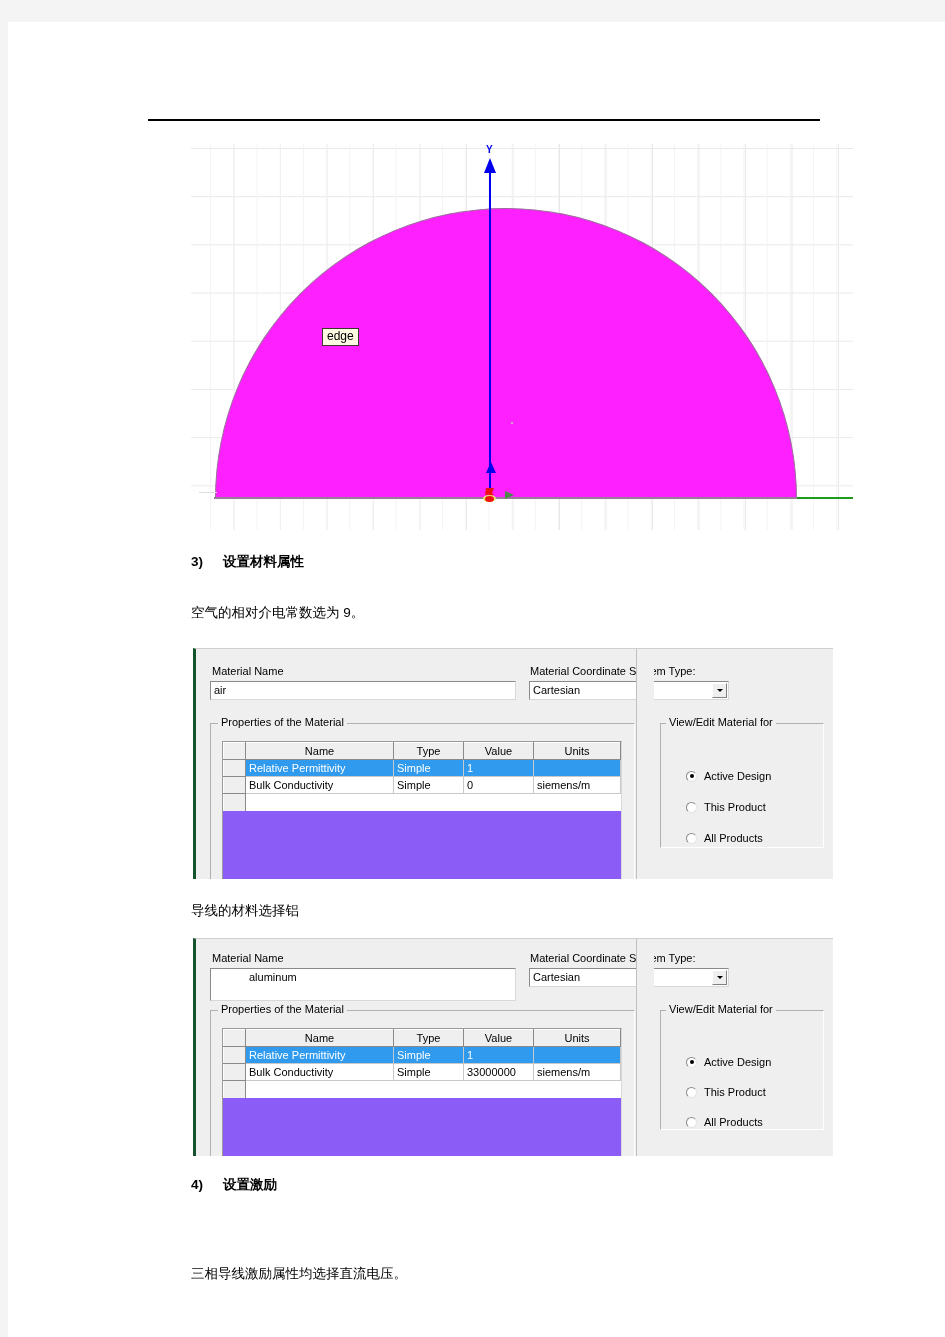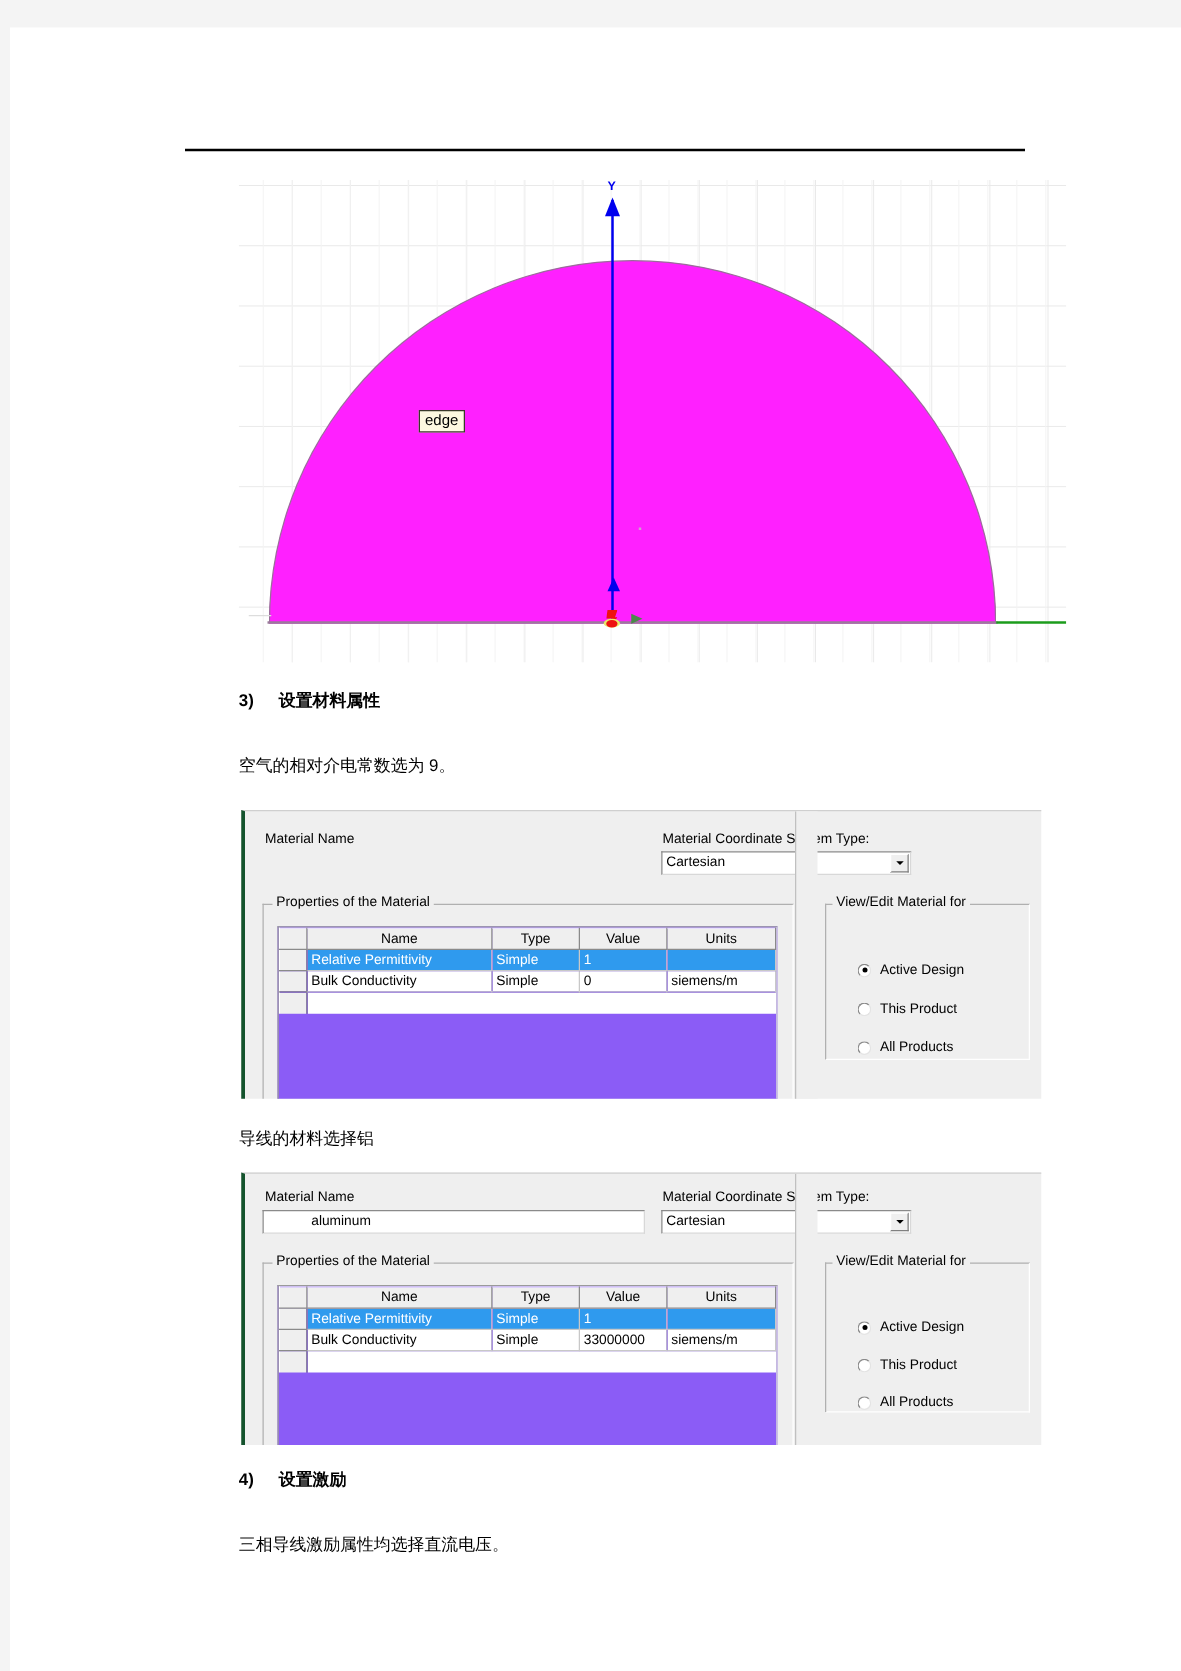--- a/index.html
+++ b/index.html
@@ -143,21 +143,21 @@
   .x-arrow-green {
     position: absolute;
     left: 314px; top: 347px;
     width: 0; height: 0;
     border-top: 4px solid transparent;
     border-bottom: 4px solid transparent;
     border-left: 9px solid #4a8a4a;
   }
   .edge-tooltip {
     position: absolute;
-    left: 144px; top: 184px;
+    left: 131px; top: 184px;
     background: #fdf8e0;
     border: 1px solid #3a3a2a;
     padding: 0px 4px 1px 4px;
     font: 12px "Liberation Sans", sans-serif;
     color: #000000;
     line-height: 15px;
   }
   .tiny-dot {
     position: absolute;
     left: 320px; top: 278px;
@@ -369,20 +369,21 @@
       <div class="edge-tooltip">edge</div>
     </div>
 
     <div class="txt" style="left:183px; top:530px;">
       <span class="heading-num">3)</span><span class="heading-txt">设置材料属性</span>
     </div>
     <div class="txt para" style="left:183px; top:582px;">空气的相对介电常数选为 9。</div>
 
     <div class="dlg" style="left:185px; top:626px; width:640px; height:231px;">
       <div class="dlg-label" style="left:16px; top:16px;">Material Name</div>
+      <div class="dlg-input" style="left:14px; top:32px; width:306px; height:19px;">air</div>
 
       <div class="dlg-label" style="left:334px; top:16px;">Material Coordinate System Type:</div>
       <div class="dlg-combo" style="left:333px; top:32px; width:200px; height:19px;">
         <span>Cartesian</span>
         <span class="combo-btn"></span>
       </div>
 
       <div class="groupbox" style="left:14px; top:74px; width:425px; height:165px;"></div>
       <div class="groupbox-title" style="left:22px; top:67px;">Properties of the Material</div>
 
@@ -441,21 +442,21 @@
       <div class="radio-row" style="left:490px; top:172px;">
         <span class="radio"></span>
         <span>All Products</span>
       </div>
     </div>
 
     <div class="txt para" style="left:183px; top:880px;">导线的材料选择铝</div>
 
     <div class="dlg" style="left:185px; top:916px; width:640px; height:218px;">
       <div class="dlg-label" style="left:16px; top:13px;">Material Name</div>
-      <div class="dlg-input" style="left:14px; top:29px; width:306px; height:19px;padding-left:38px;">aluminum</div>
+      <div class="dlg-input" style="left:14px; top:29px; width:306px; height:33px;padding-left:38px;">aluminum</div>
 
       <div class="dlg-label" style="left:334px; top:13px;">Material Coordinate System Type:</div>
       <div class="dlg-combo" style="left:333px; top:29px; width:200px; height:19px;">
         <span>Cartesian</span>
         <span class="combo-btn"></span>
       </div>
 
       <div class="groupbox" style="left:14px; top:71px; width:425px; height:158px;"></div>
       <div class="groupbox-title" style="left:22px; top:64px;">Properties of the Material</div>
 
@@ -513,16 +514,16 @@
       </div>
       <div class="radio-row" style="left:490px; top:166px;">
         <span class="radio"></span>
         <span>All Products</span>
       </div>
     </div>
 
     <div class="txt" style="left:183px; top:1153px;">
       <span class="heading-num">4)</span><span class="heading-txt">设置激励</span>
     </div>
-    <div class="txt para" style="left:183px; top:1205px;font-family:Liberation Serif, serif;">三相导线激励属性均选择直流电压。</div>
+    <div class="txt para" style="left:183px; top:1243px;font-family:Liberation Serif, serif;">三相导线激励属性均选择直流电压。</div>
 
   </div>
 </div>
 
 </body></html>

